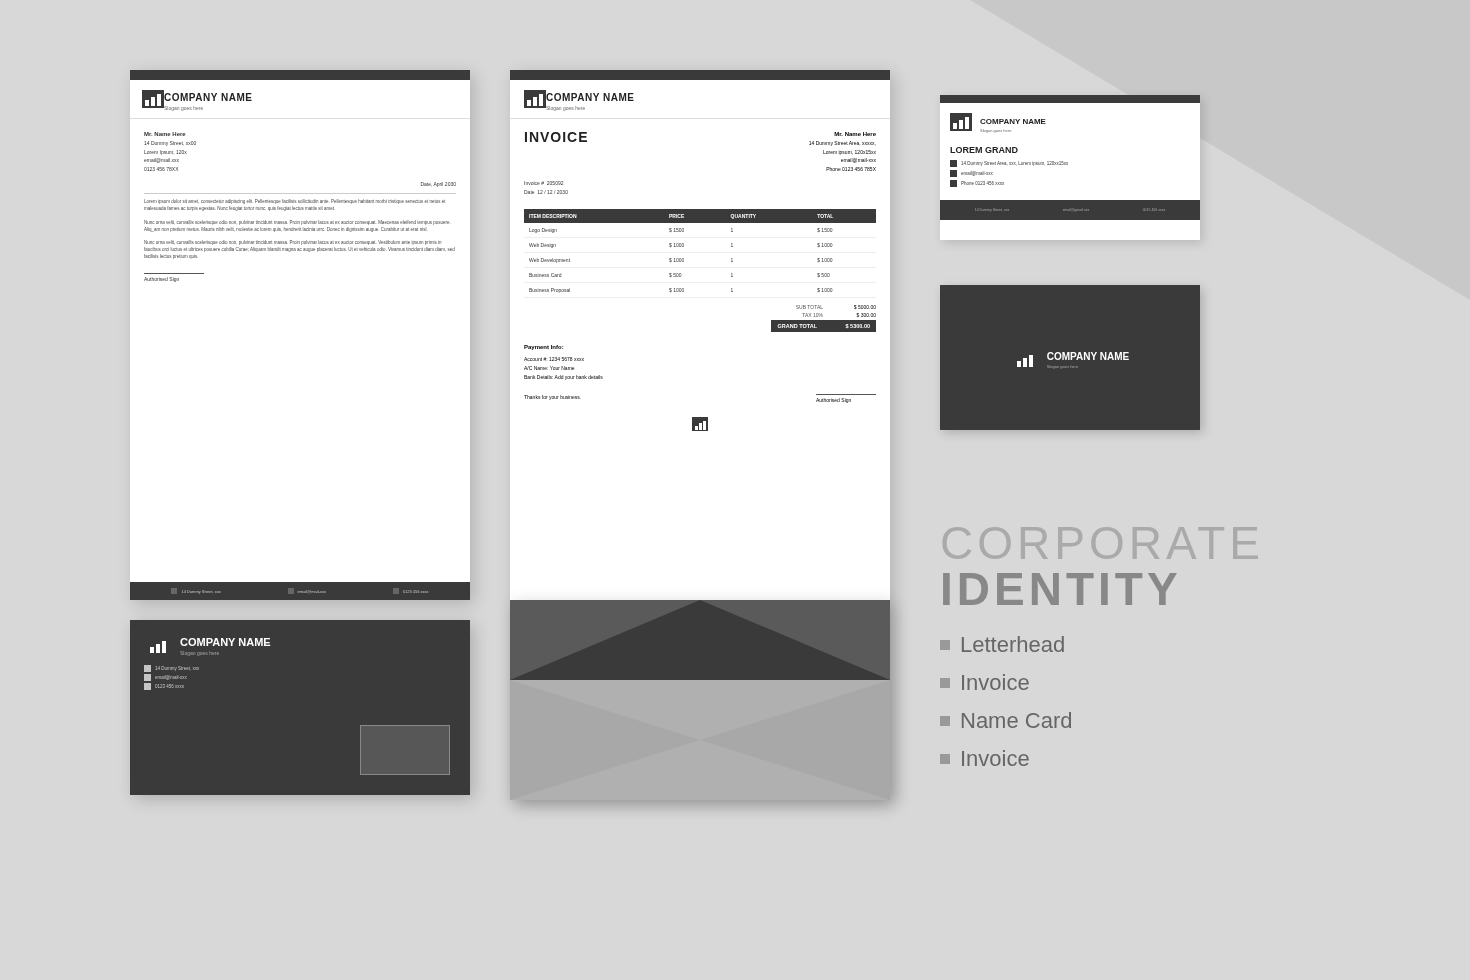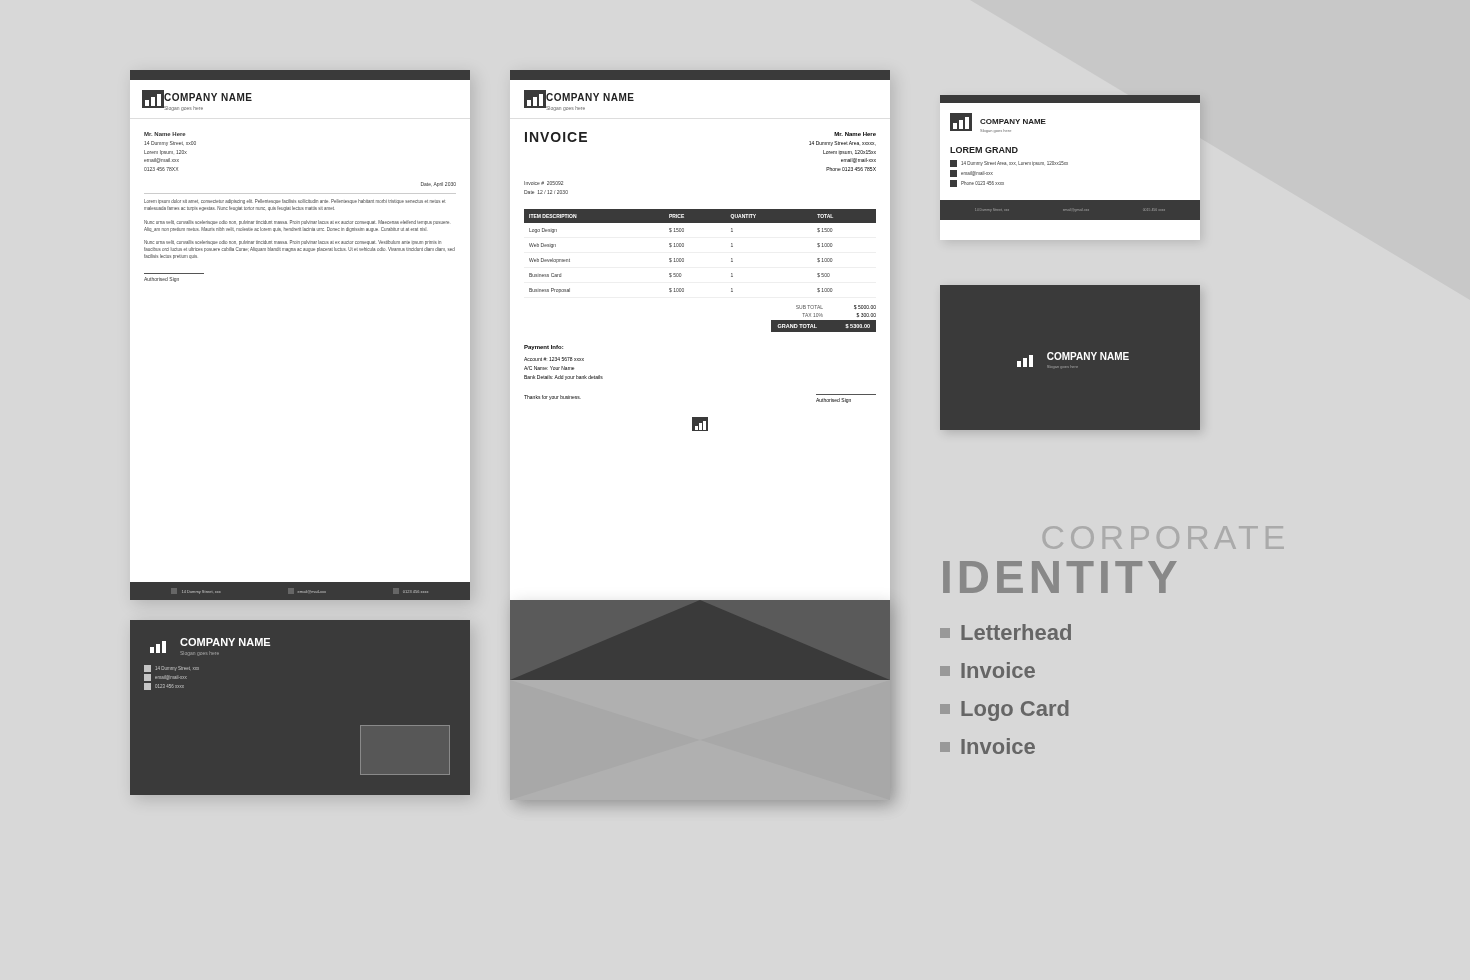--- a/index.html
+++ b/index.html
@@ -414,27 +414,26 @@
       bottom: 20px;
       right: 20px;
       width: 90px;
       height: 50px;
       background: rgba(255,255,255,0.15);
       border: 1px solid rgba(255,255,255,0.3);
     }
 
     
     .ci-title1 {
-      font-size: 34px;
+      font-size: 46px;
       font-weight: 300;
       color: #aaa;
       letter-spacing: 4px;
       text-transform: uppercase;
       line-height: 1;
-      text-align: center;
     }
     .ci-title2 {
       font-size: 46px;
       font-weight: 900;
       color: #888;
       letter-spacing: 4px;
       text-transform: uppercase;
       line-height: 1;
       margin-bottom: 20px;
     }
@@ -445,21 +444,21 @@
       margin-bottom: 12px;
     }
     .ci-bullet {
       width: 10px;
       height: 10px;
       background: #999;
     }
     .ci-item-text {
       font-size: 22px;
       color: #666;
-      font-weight: 700;
+      font-weight: 400;
     }
   </style>
 </head>
 <body>
 
 <div class="page-container">
 
   <div class="letterhead">
     <div class="lh-header-block"></div>
     <div class="lh-header-content">
@@ -747,21 +746,21 @@
         <div class="ci-list-item">
       <div class="ci-bullet"></div>
       <span class="ci-item-text">Letterhead</span>
     </div>
         <div class="ci-list-item">
       <div class="ci-bullet"></div>
       <span class="ci-item-text">Invoice</span>
     </div>
         <div class="ci-list-item">
       <div class="ci-bullet"></div>
-      <span class="ci-item-text">Logo Card</span>
+      <span class="ci-item-text">Name Card</span>
     </div>
         <div class="ci-list-item">
       <div class="ci-bullet"></div>
       <span class="ci-item-text">Invoice</span>
     </div>
       </div>
   </div>
 
 </div>
 

